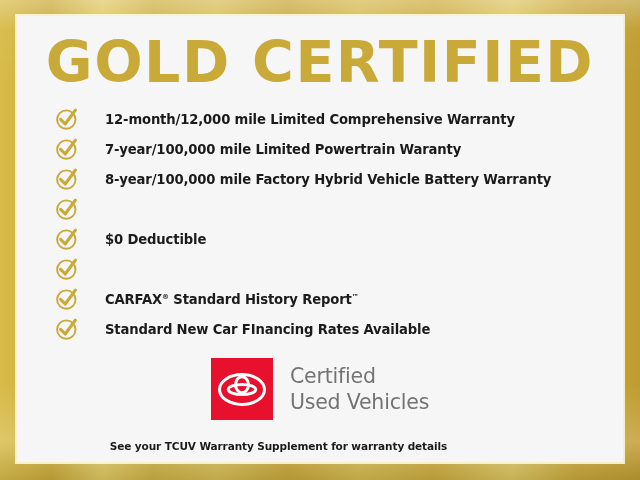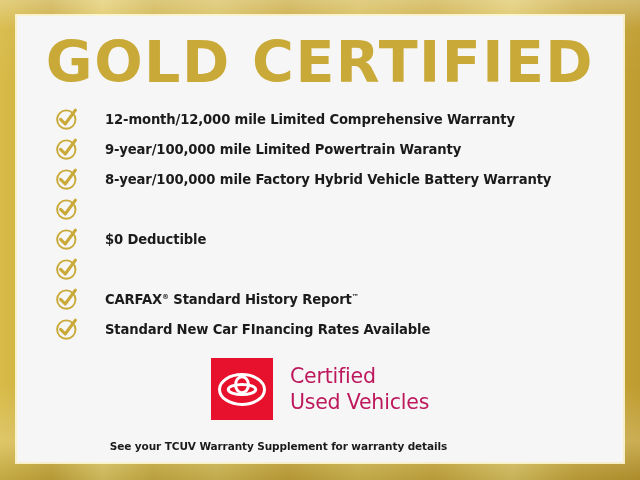--- a/index.html
+++ b/index.html
@@ -129,21 +129,21 @@
     display: flex;
     align-items: center;
     justify-content: center;
     flex: 0 0 auto;
   }
   #toyota-words {
     margin-left: 17px;
     font-family: "DejaVu Sans", sans-serif;
     font-size: 20.5px;
     line-height: 26px;
-    color: #be185d;
+    color: #737373;
     letter-spacing: -0.2px;
     white-space: nowrap;
   }
   #toyota-words div { display: block; }
 
   
   #footnote {
     position: absolute;
     left: 0;
     top: 424px;
@@ -174,21 +174,21 @@
             <circle cx="11.3" cy="12.6" r="9.2" fill="none" stroke="#c9a937" stroke-width="1.9"></circle>
             <path d="M5.6 12.3 L10.2 17.0 L20.4 3.2" fill="none" stroke="#c9a937" stroke-width="3.1" stroke-linecap="round" stroke-linejoin="round"></path>
           </svg>
           <span class="feature-text">12-month/12,000 mile Limited Comprehensive Warranty</span>
         </div>
         <div class="feature-row">
           <svg class="check-icon" viewBox="0 0 24 24">
             <circle cx="11.3" cy="12.6" r="9.2" fill="none" stroke="#c9a937" stroke-width="1.9"></circle>
             <path d="M5.6 12.3 L10.2 17.0 L20.4 3.2" fill="none" stroke="#c9a937" stroke-width="3.1" stroke-linecap="round" stroke-linejoin="round"></path>
           </svg>
-          <span class="feature-text">9-year/100,000 mile Limited Powertrain Waranty</span>
+          <span class="feature-text">7-year/100,000 mile Limited Powertrain Waranty</span>
         </div>
         <div class="feature-row">
           <svg class="check-icon" viewBox="0 0 24 24">
             <circle cx="11.3" cy="12.6" r="9.2" fill="none" stroke="#c9a937" stroke-width="1.9"></circle>
             <path d="M5.6 12.3 L10.2 17.0 L20.4 3.2" fill="none" stroke="#c9a937" stroke-width="3.1" stroke-linecap="round" stroke-linejoin="round"></path>
           </svg>
           <span class="feature-text">8-year/100,000 mile Factory Hybrid Vehicle Battery Warranty</span>
         </div>
         <div class="feature-row">
           <svg class="check-icon" viewBox="0 0 24 24">

